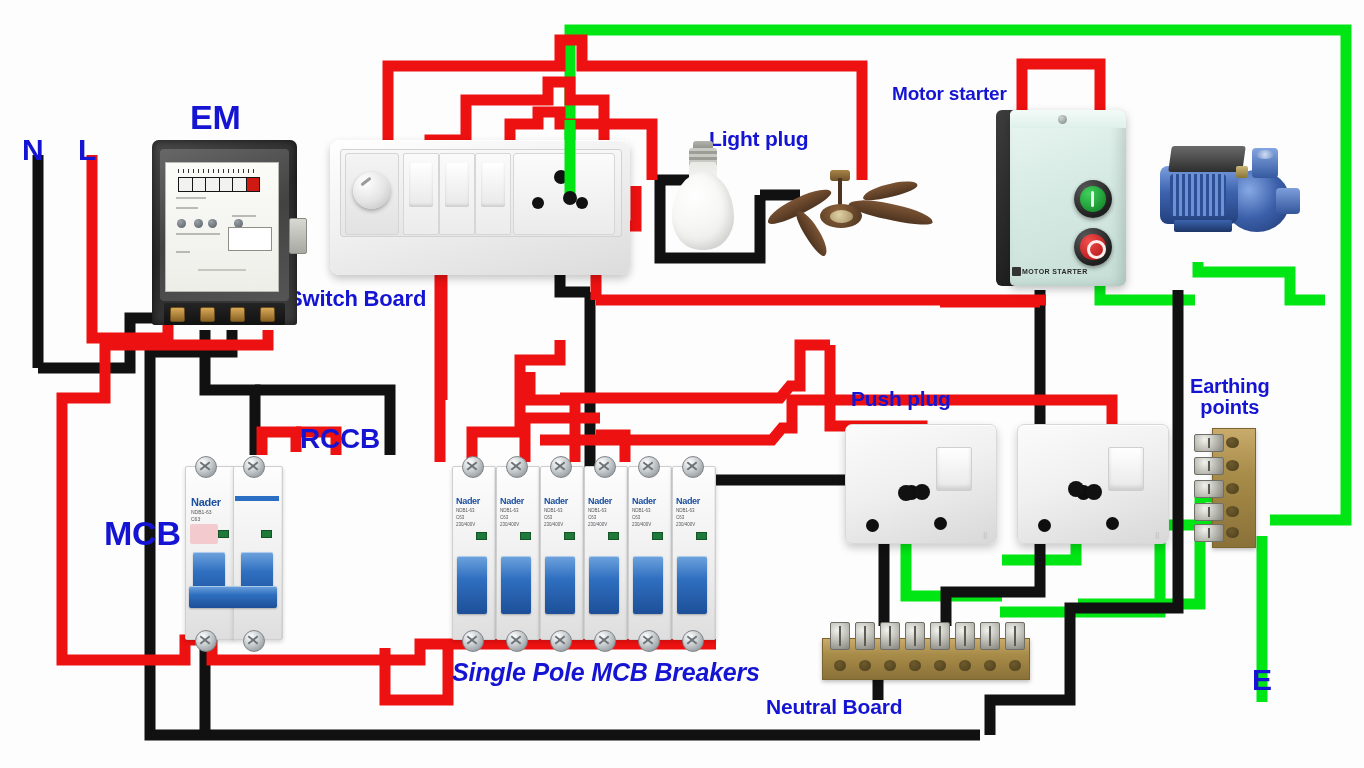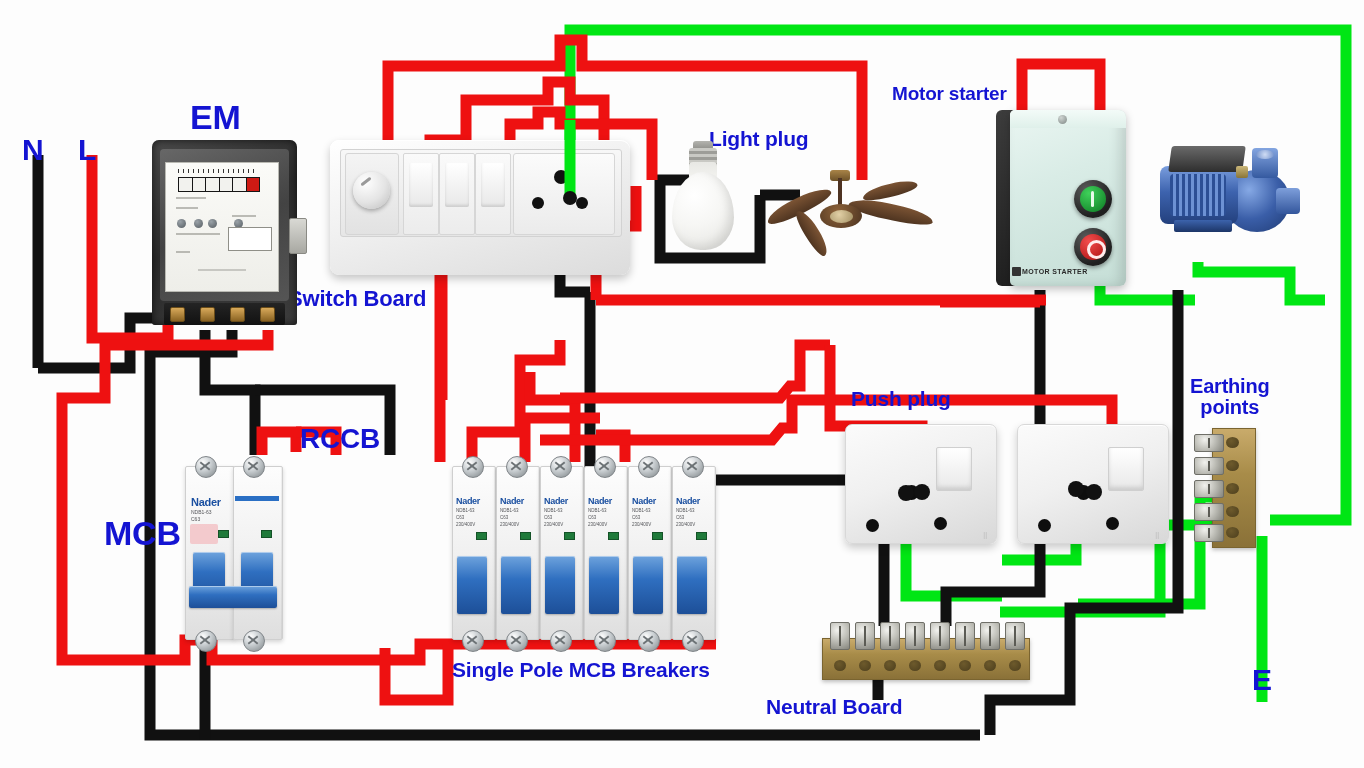--- a/index.html
+++ b/index.html
@@ -311,21 +311,21 @@
   </svg>
 
   <div class="lbl" style="left:22px;top:134px;font-size:30px;">N</div>
   <div class="lbl" style="left:78px;top:134px;font-size:30px;">L</div>
   <div class="lbl" style="left:190px;top:100px;font-size:34px;">EM</div>
   <div class="lbl" style="left:288px;top:287px;font-size:22px;">Switch Board</div>
   <div class="lbl" style="left:709px;top:128px;font-size:21px;">Light plug</div>
   <div class="lbl" style="left:892px;top:84px;font-size:19px;">Motor starter</div>
   <div class="lbl" style="left:104px;top:516px;font-size:34px;">MCB</div>
   <div class="lbl" style="left:300px;top:383px;font-size:28px;margin-top:41px;">RCCB</div>
-  <div class="lbl" style="left:452px;top:659px;font-size:21px;">Single Pole MCB Breakers</div>
+  <div class="lbl" style="left:452px;top:659px;font-size:25px;font-style:italic;">Single Pole MCB Breakers</div>
   <div class="lbl" style="left:851px;top:388px;font-size:21px;">Push plug</div>
   <div class="lbl" style="left:766px;top:696px;font-size:21px;">Neutral Board</div>
   <div class="lbl" style="left:1190px;top:376px;font-size:20px;text-align:center;">Earthing
 points</div>
   <div class="lbl" style="left:1252px;top:664px;font-size:30px;">E</div>
 
   <div class="dev" style="left:152px;top:140px;width:160px;height:190px;">
     <div class="em-body"></div>
     <div class="em-glass"></div>
     <div class="em-face">

